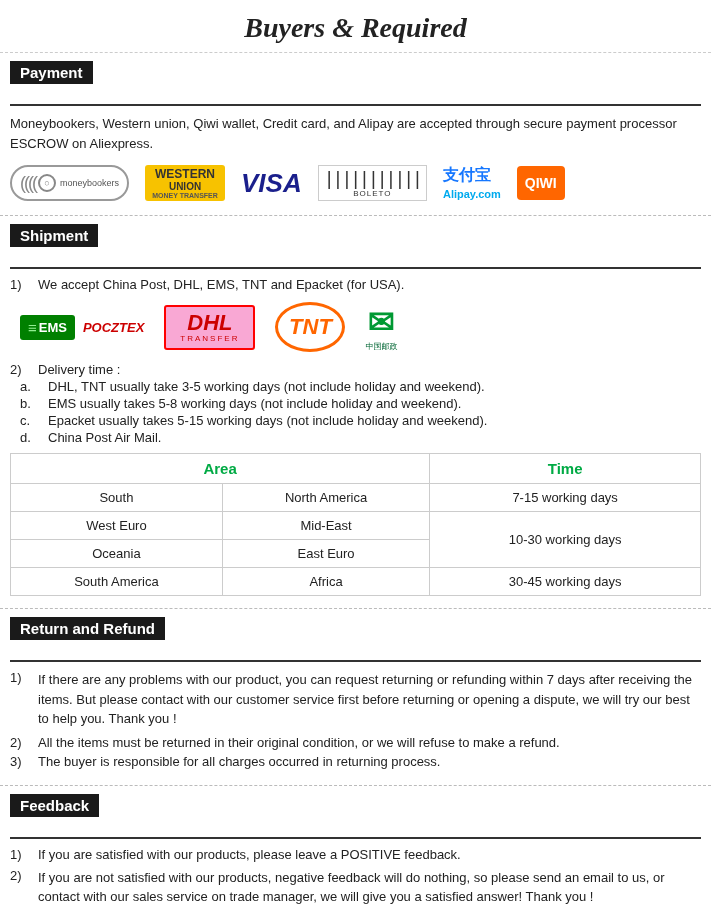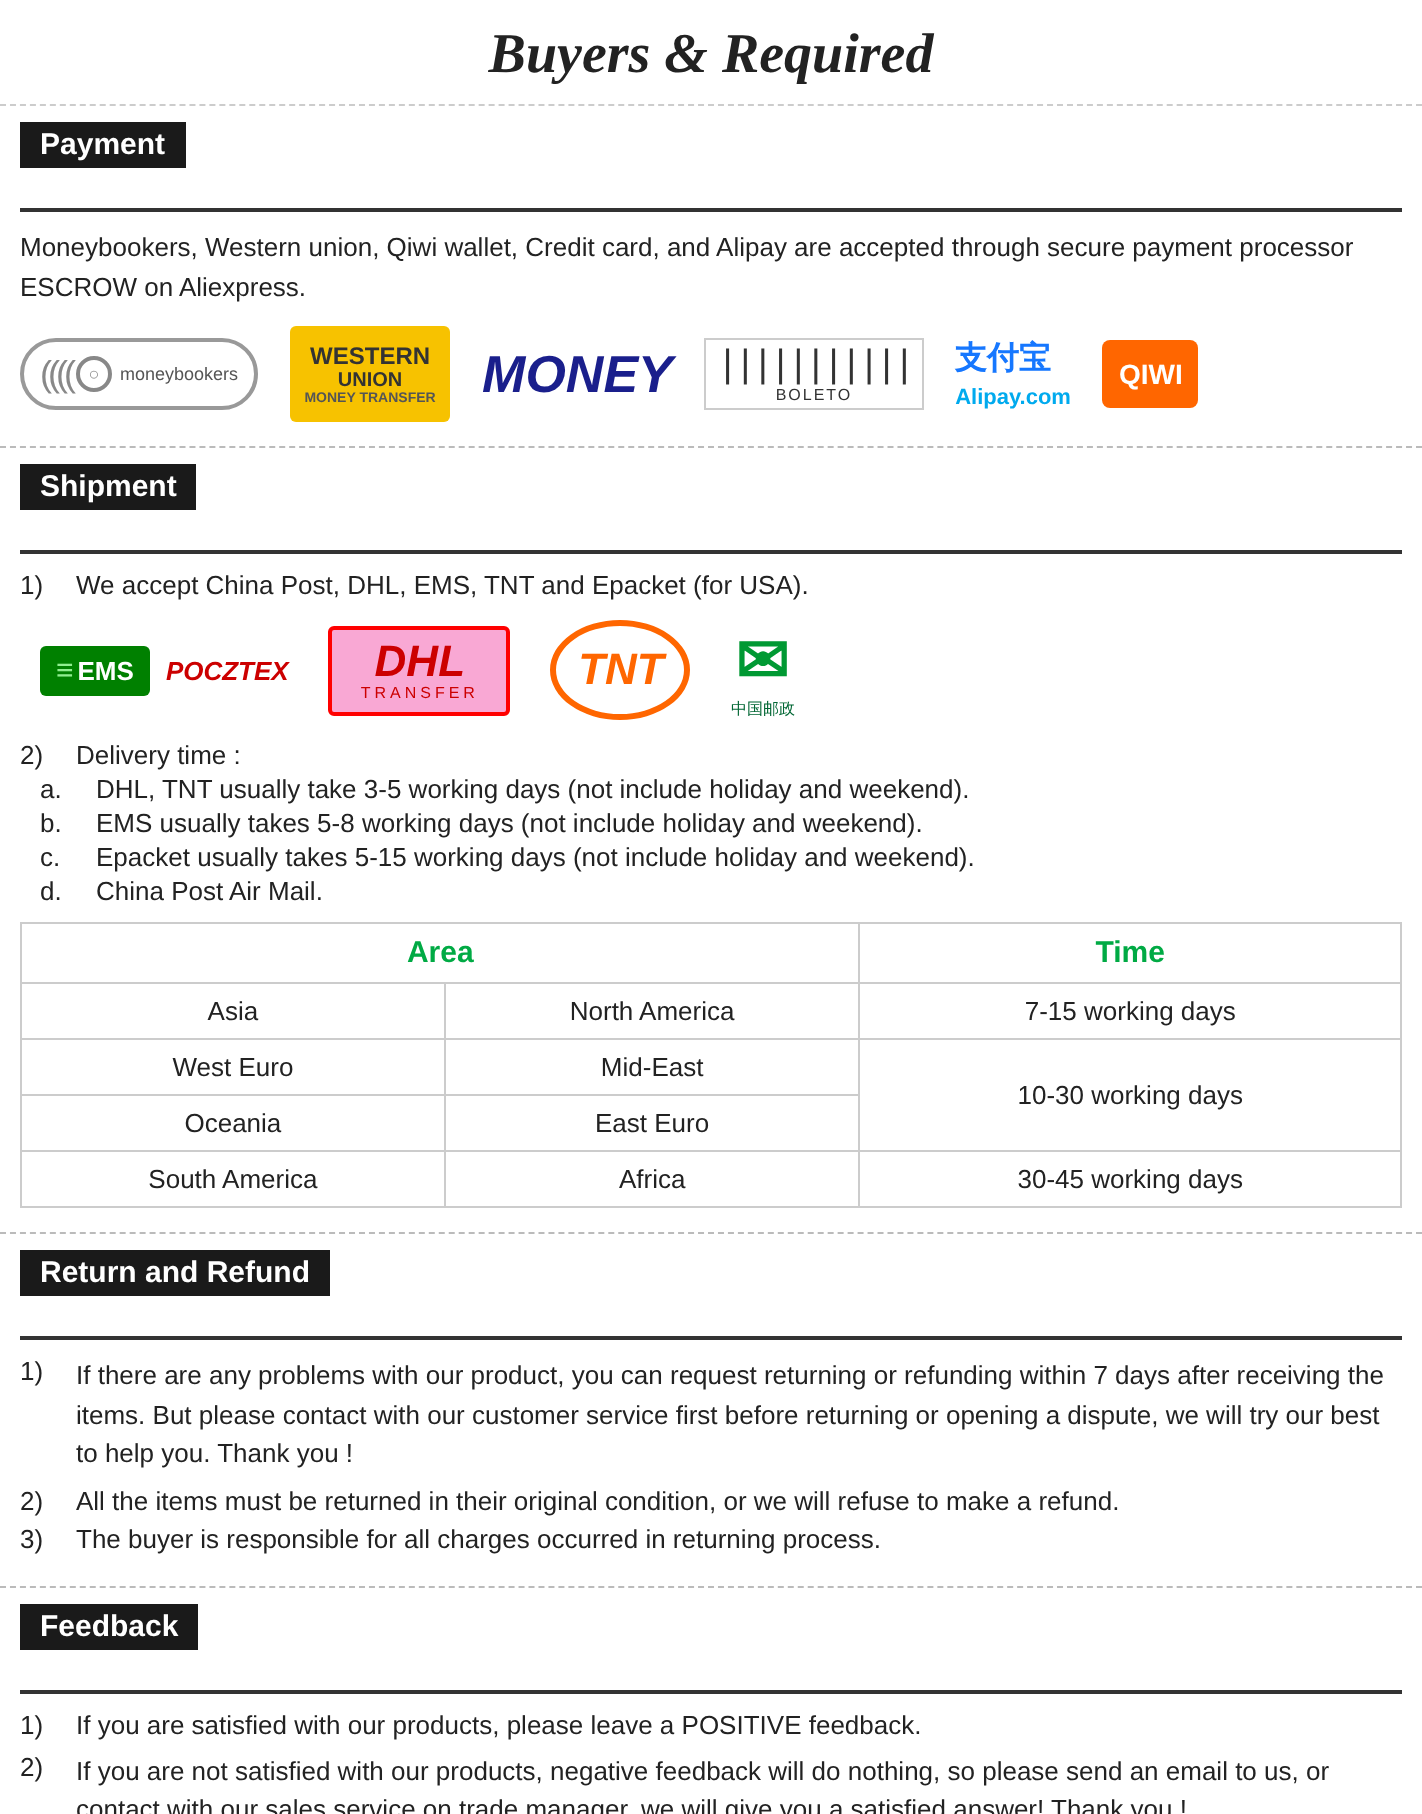--- a/index.html
+++ b/index.html
@@ -86,21 +86,21 @@
     }
     .logo-moneybookers span { font-size: 9px; }
 
     
     .logo-wu {
       background: #f7c200;
       color: #333;
       font-size: 9px;
       font-weight: bold;
       padding: 16px 6px;
-      height: 48px;
+      height: 36px;
       display: flex;
       flex-direction: column;
       align-items: center;
       justify-content: center;
       border-radius: 3px;
       min-width: 80px;
     }
     .logo-wu .wu-top { font-size: 11px; font-weight: 900; }
 
     
@@ -329,21 +329,21 @@
         <span style="font-size:9px;color:#555;margin-left:2px">moneybookers</span>
       </div>
 
       <div class="payment-logo logo-wu">
         <span class="wu-top" style="font-size:12px;font-weight:900;color:#333">WESTERN</span>
         <span style="font-size:10px;font-weight:bold;color:#333">UNION</span>
         <span style="font-size:7px;color:#555">MONEY TRANSFER</span>
       </div>
 
       <div class="payment-logo">
-        <span class="logo-visa">MONEY</span>
+        <span class="logo-visa">VISA</span>
       </div>
 
       <div class="payment-logo logo-boleto">
         <div class="boleto-barcode">|||||||||||</div>
         <div style="font-size:8px;color:#333;letter-spacing:1px">BOLETO</div>
       </div>
 
       <div class="payment-logo">
         <span class="logo-alipay"><span class="ali">支付宝</span><br><span style="font-size:11px">Alipay.com</span></span>
       </div>
@@ -416,21 +416,21 @@
     <div class="watermark" style="margin-top:8px;position:relative">
       <table class="delivery-table">
         <thead>
           <tr>
             <th colspan="2">Area</th>
             <th>Time</th>
           </tr>
         </thead>
         <tbody>
   <tr>
-    <td>Asia</td>
+    <td>South</td>
     <td>North America</td>
     <td>7-15 working days</td>
   </tr>
   <tr>
     <td>West Euro</td>
     <td>Mid-East</td>
     <td rowspan="2">10-30 working days</td>
   </tr>
   <tr>
     <td>Oceania</td>

